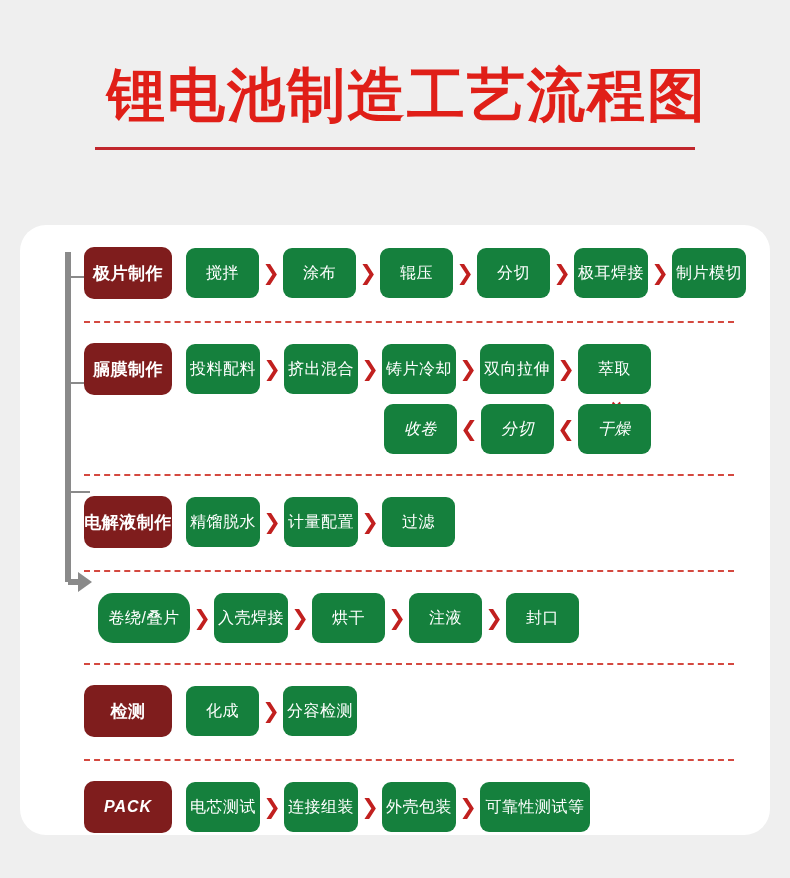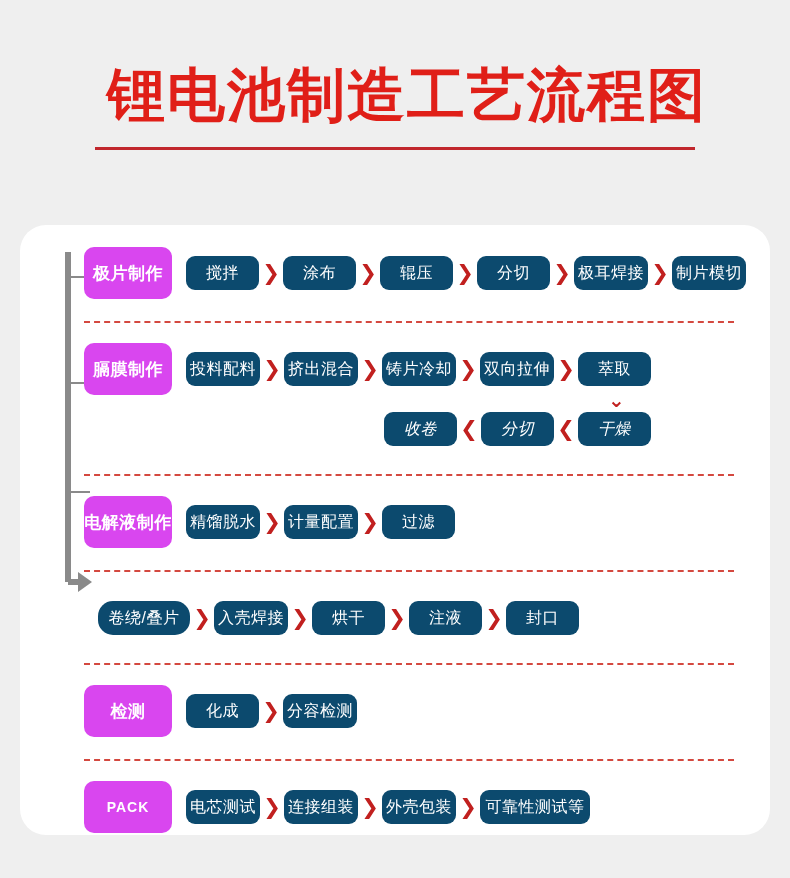--- a/index.html
+++ b/index.html
@@ -70,50 +70,51 @@
     position: relative;
     display: flex;
     align-items: flex-start;
     padding-left: 64px;
     box-sizing: border-box;
   }
   .stage-label {
     flex: 0 0 auto;
     width: 88px;
     height: 52px;
-    background: #d946ef;
+    background: #7f1d1d;
     border-radius: 10px;
     color: #fff;
     font-size: 17px;
     font-weight: bold;
     display: flex;
     align-items: center;
     justify-content: center;
     letter-spacing: 0.5px;
     box-sizing: border-box;
   }
   .stage-label.latin {
-    font-size: 14px;
+    font-size: 16px;
     letter-spacing: 1px;
+    font-style: italic;
   }
   .steps-wrap {
     flex: 1 1 auto;
     margin-left: 14px;
     padding-top: 3px;
   }
   .step-line {
     display: flex;
     align-items: center;
     height: 46px;
   }
   .pill {
-    background: #0c4a6e;
+    background: #15803d;
     color: #ffffff;
     border-radius: 9px;
-    height: 34px;
+    height: 50px;
     min-width: 73px;
     padding: 0 6px;
     font-size: 16px;
     display: flex;
     align-items: center;
     justify-content: center;
     box-sizing: border-box;
     white-space: nowrap;
     letter-spacing: 0.5px;
   }

